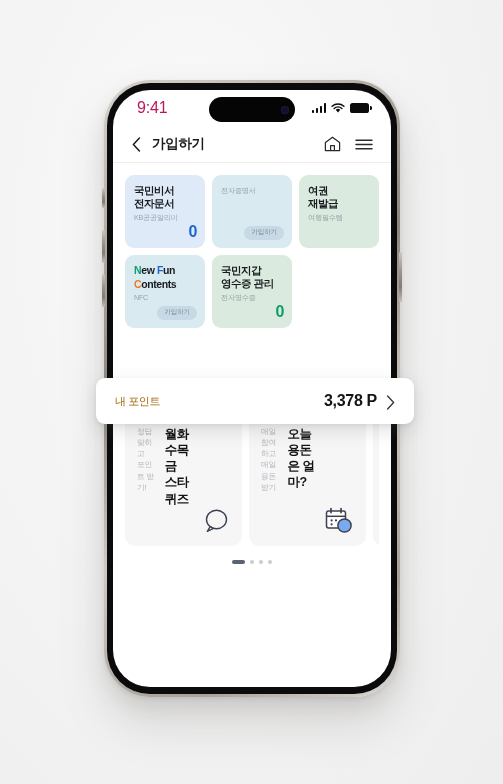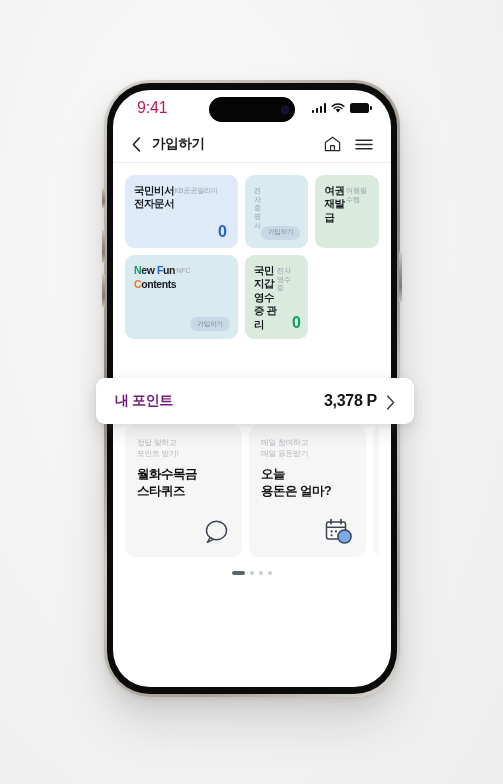--- a/index.html
+++ b/index.html
@@ -141,21 +141,21 @@
     display: grid;
     grid-template-columns: repeat(3, 1fr);
     gap: 7px;
   }
   .tile {
     border-radius: 9px;
     padding: 9px 8px 8px 9px;
     min-height: 73px;
     position: relative;
     display: flex;
-    flex-direction: row;
+    flex-direction: column;
   }
   .tile-title {
     font-size: 10.5px;
     font-weight: bold;
     color: #181b20;
     line-height: 1.28;
     letter-spacing: -0.45px;
     white-space: pre-line;
   }
   .tile-sub {
@@ -202,23 +202,23 @@
     background: #ffffff;
     border-radius: 9px;
     display: flex;
     align-items: center;
     justify-content: space-between;
     padding: 0 19px 0 19px;
     box-shadow: 0 7px 18px rgba(90,90,90,0.17), 0 2px 5px rgba(90,90,90,0.09);
     z-index: 40;
   }
   #points-label {
-    font-size: 14px;
-    font-weight: bold;
-    color: #701a75;
+    font-size: 11px;
+    font-weight: normal;
+    color: #a16207;
     letter-spacing: -0.4px;
   }
   #points-right { display:flex; align-items:flex-end; gap: 9px; }
   #points-value {
     font-size: 16px;
     font-weight: bold;
     color: #141414;
     letter-spacing: -0.3px;
   }
 
@@ -247,32 +247,32 @@
     gap: 7px;
     overflow: hidden;
   }
   .promo-card {
     flex: 0 0 117px;
     height: 132px;
     background: #f6f6f7;
     border-radius: 10px;
     padding: 12px 11px 10px 12px;
     display: flex;
-    flex-direction: column;
-    position: relative;
+    flex-direction: row;
+    position: relative;
+    gap: 8px;
   }
   .promo-kicker {
     font-size: 7.8px;
     color: #b2b6bb;
     line-height: 1.45;
     letter-spacing: -0.25px;
     white-space: pre-line;
   }
   .promo-title {
-    margin-top: 7px;
     font-size: 12.5px;
     font-weight: bold;
     color: #121212;
     line-height: 1.3;
     letter-spacing: -0.5px;
     white-space: pre-line;
   }
   .promo-art {
     margin-top: auto;
     display: flex;

